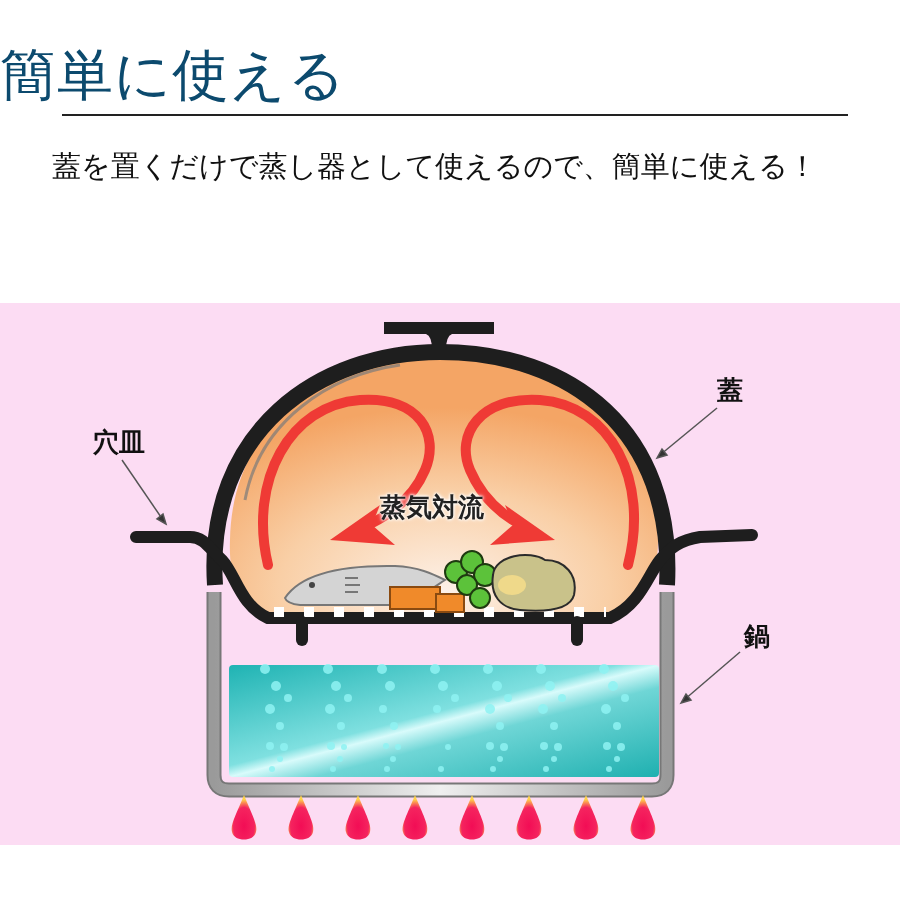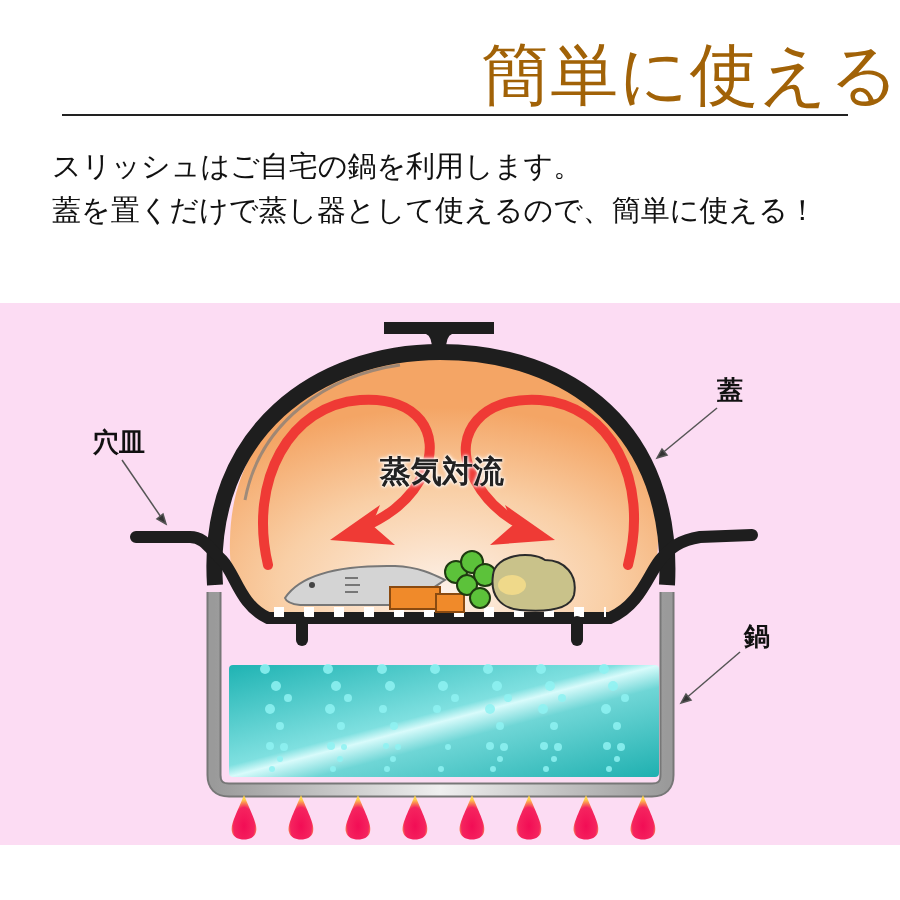--- a/index.html
+++ b/index.html
@@ -1,43 +1,43 @@
 <!DOCTYPE html>
 <html><head>
 <meta charset="utf-8">
 <style>
   html, body { margin: 0; padding: 0; background: #ffffff; }
   body { width: 900px; height: 900px; position: relative; overflow: hidden; font-family: "DejaVu Sans", "Liberation Sans", sans-serif; }
   .title {
-    position: absolute; left: 0; top: 40px; width: 900px; text-align: right;
+    position: absolute; left: 0; top: 40px; width: 900px; text-align: left;
     font-family: "DejaVu Serif", "Liberation Serif", serif;
-    font-size: 68px; color: #a16207; letter-spacing: 1px; line-height: 70px;
+    font-size: 56px; color: #0c4a6e; letter-spacing: 1px; line-height: 70px;
   }
   .rule { position: absolute; left: 62px; top: 114px; width: 786px; height: 2px; background: #222; }
   .desc {
     position: absolute; left: 52px; top: 144px; width: 820px;
     font-size: 29px; line-height: 44px; color: #111; white-space: nowrap;
   }
   .desc div { height: 44px; }
   .scene { position: absolute; left: 0; top: 303px; width: 900px; height: 542px; background: #fcdcf3; }
   .scene svg { position: absolute; left: 0; top: 0; }
   .label { position: absolute; font-size: 26px; color: #111; font-weight: bold; }
   .steam-label {
-    position: absolute; font-size: 31px; font-weight: bold; color: #222;
+    position: absolute; font-size: 26px; font-weight: bold; color: #222;
     text-shadow: 0 0 3px #fff, 0 0 3px #fff, 0 0 5px #fff;
+    margin-top: 39px;
   }
 </style>
 </head>
 <body>
 
 <div class="title">簡単に使える</div>
 <div class="rule"></div>
 
 <div class="desc">
-  <div>スリッシュはご自宅の鍋を利用します。</div>
   <div>蓋を置くだけで蒸し器として使えるので、簡単に使える！</div>
 </div>
 
 <div class="scene">
   <svg width="900" height="542" viewBox="0 303 900 542">
     <defs>
       <radialGradient id="lidGrad" cx="0.5" cy="0.9" r="0.7">
         <stop offset="0" stop-color="#fdf1e8"></stop>
         <stop offset="0.55" stop-color="#f9cfa6"></stop>
         <stop offset="1" stop-color="#f4a565"></stop>

